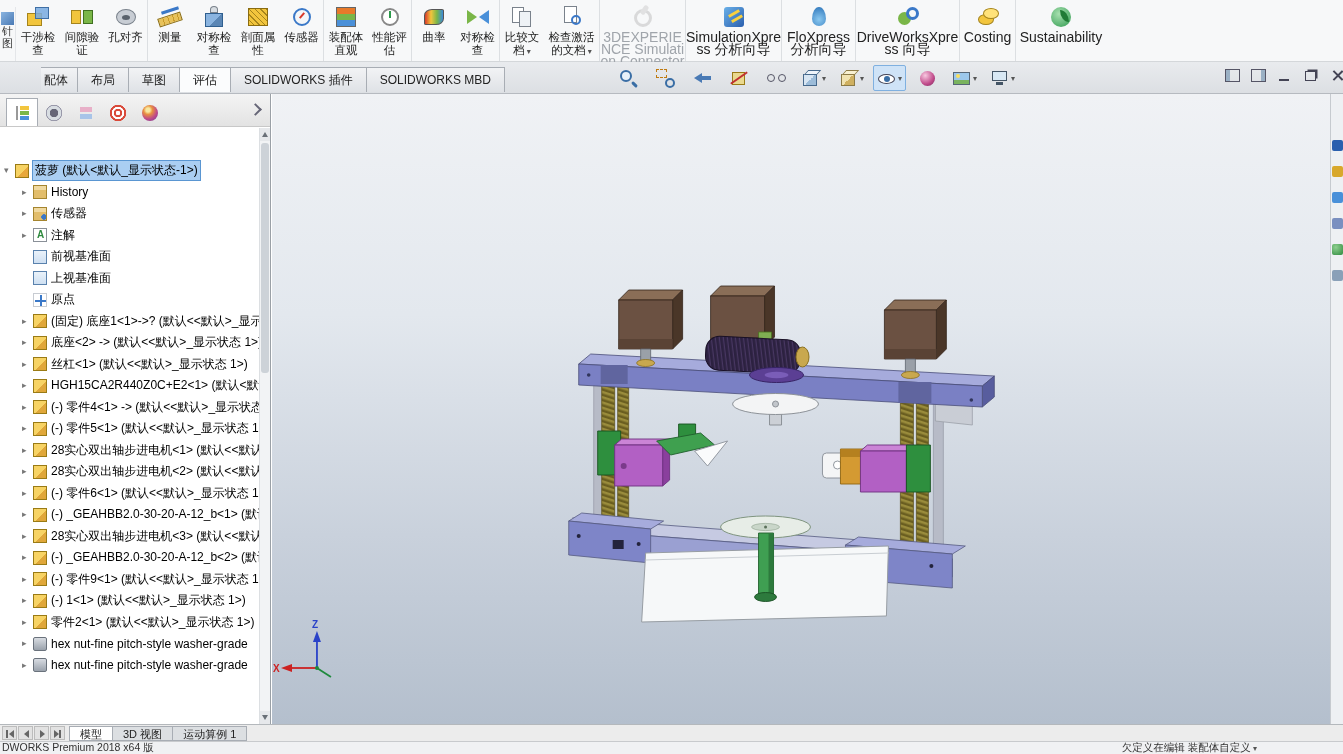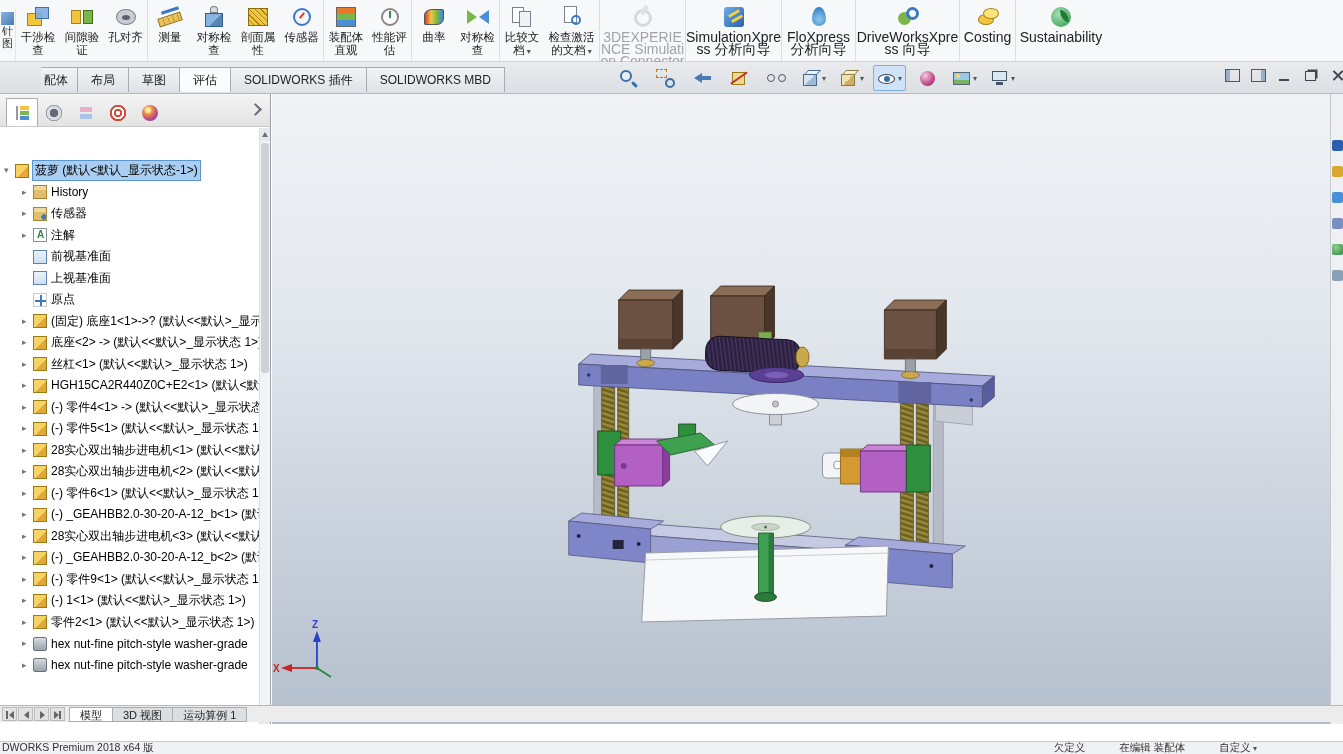--- a/index.html
+++ b/index.html
@@ -174,38 +174,38 @@
              display:flex;flex-direction:column;align-items:center;padding-top:46px;gap:15px;box-sizing:border-box;}
   .tpic{width:11px;height:11px;border-radius:2px;flex:none;}
   .solidworks-resources-icon{background:#2a5fae;}
   .design-library-icon{background:#d8a82c;}
   .file-explorer-icon{background:#4a90d9;}
   .view-palette-icon{background:#7a8fc0;}
   .appearances-scenes-icon{background:radial-gradient(circle at 35% 30%,#8fd08f,#2f8a3f);}
   .custom-properties-icon{background:#8aa0b8;}
 
   
-  .bottombar{position:absolute;top:705px;left:0;width:100%;height:17px;background:#ececec;border-top:1px solid #b4b8bc;
+  .bottombar{position:absolute;top:724px;left:0;width:100%;height:17px;background:#ececec;border-top:1px solid #b4b8bc;
              display:flex;align-items:center;padding-left:2px;box-sizing:border-box;}
   .nav{width:15px;height:14px;position:relative;background:#e2e2e2;border:1px solid #bcbcbc;margin-right:1px;box-sizing:border-box;flex:none;}
   .nav::before{content:"";position:absolute;top:3px;border-top:4px solid transparent;border-bottom:4px solid transparent;}
   .nav.nfirst::before{left:6px;border-right:5px solid #666;}
   .nav.nfirst::after{content:"";position:absolute;left:3px;top:3px;width:2px;height:8px;background:#666;}
   .nav.nprev::before{left:5px;border-right:5px solid #666;}
   .nav.nnext::before{left:5px;border-left:5px solid #666;}
   .nav.nlast::before{left:3px;border-left:5px solid #666;}
   .nav.nlast::after{content:"";position:absolute;right:3px;top:3px;width:2px;height:8px;background:#666;}
   .btabs{display:flex;align-items:center;margin-left:4px;height:15px;}
   .btab{height:15px;line-height:14px;font-size:11px;padding:0 10px;background:#dcdfe2;border:1px solid #a8adb4;margin-left:-1px;box-sizing:border-box;}
   .btab.active{background:#fff;}
 
   .statusbar{position:absolute;top:741px;left:0;width:100%;height:13px;background:#f0f1f3;border-top:1px solid #c8cacd;
              font-size:10.5px;color:#333;display:flex;align-items:center;box-sizing:border-box;}
   .sleft{margin-left:2px;white-space:nowrap;}
-  .sright{position:absolute;right:86px;display:flex;gap:34px;align-items:center;white-space:nowrap;}
+  .sright{position:absolute;right:86px;display:flex;align-items:center;white-space:nowrap;}
   .custom::after{content:" ▾";font-size:8px;color:#555;}
 </style>
 </head>
 <body>
 
 <div class="app">
 
   <div class="ribbon">
     <span class="rclip">
       <span class="rclip-ic"></span>

